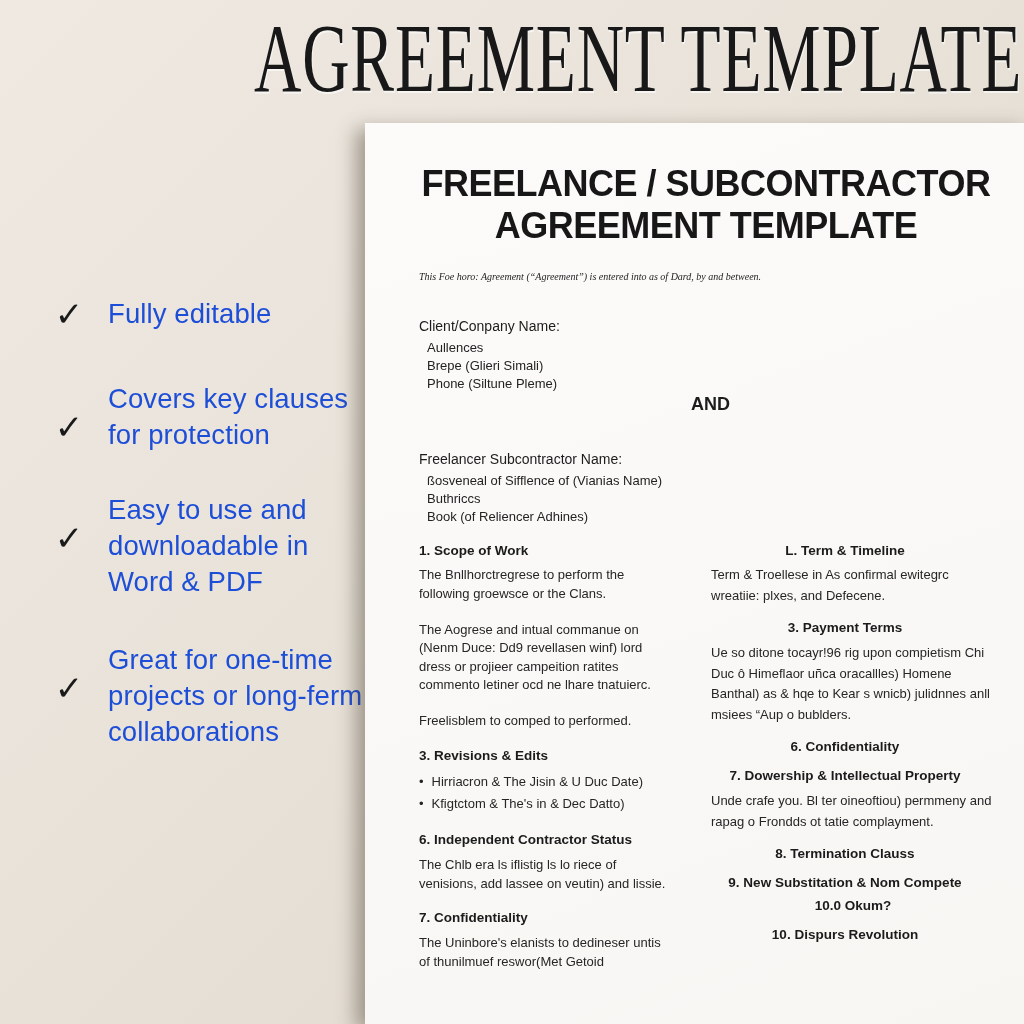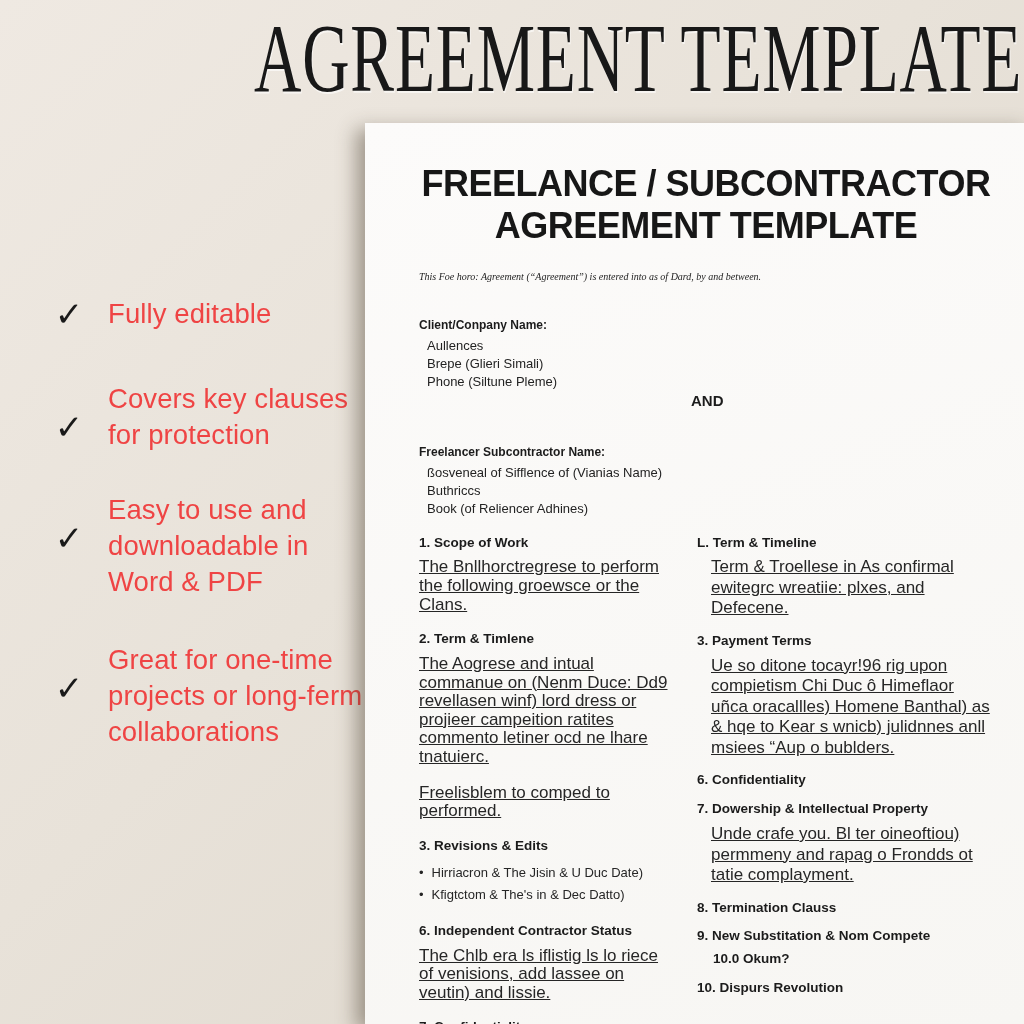--- a/index.html
+++ b/index.html
@@ -32,21 +32,21 @@
 
   
   .benefits { position:absolute; left:52px; top:296px; width:318px; }
   .benefit { display:flex; gap:22px; }
   .benefit .check {
     font-size:34px; line-height:36px; color:#1a1a1a;
     flex:0 0 34px; text-align:center;
   }
   .benefit .check.mt { margin-top:28px; }
   .benefit .label {
-    font-size:27.5px; line-height:36px; color:#ef4444; letter-spacing:0.1px;
+    font-size:27.5px; line-height:36px; color:#1d4ed8; letter-spacing:0.1px;
   }
   .b-gap1 { margin-bottom:49px; }
   .b-gap2 { margin-bottom:39px; }
   .b-gap3 { margin-bottom:42px; }
 
   
   .paper {
     position:absolute; left:365px; top:123px; width:668px; height:901px;
     background:linear-gradient(160deg,#fcfbfa 0%,#f7f6f3 100%);
     box-shadow:-9px 6px 18px rgba(70,60,45,0.45);
@@ -57,39 +57,39 @@
   .doc-heading {
     text-align:center; font-weight:bold;
     font-size:36px; line-height:1.16; letter-spacing:-0.5px; color:#171717;
     margin-bottom:24px;
   }
   .doc-intro {
     font-family:"Liberation Serif", serif; font-style:italic;
     font-size:10px; color:#222; margin-bottom:17px; white-space:nowrap;
   }
 
-  .party-title { font-weight:bold; font-size:12px; margin-bottom:5px;margin-top:36px; }
+  .party-title { font-weight:normal; font-size:14px; margin-bottom:5px;margin-top:36px; }
   .party-lines { font-size:13px; line-height:18px; padding-left:8px; color:#232323; }
-  .and-row { font-weight:bold; font-size:15px; padding-left:272px; margin:-12px 0 6px 0; }
+  .and-row { font-weight:bold; font-size:18px; padding-left:272px; margin:-12px 0 6px 0; }
   .party-block { margin-bottom:13px; }
 
   
   .columns { display:flex; gap:26px; margin-top:17px; }
   .col-left  { width:252px; flex:0 0 252px; }
   .col-right { flex:1; }
 
   .sec { margin-bottom:17px; }
   .sec-head { font-weight:bold; font-size:13.5px; line-height:1.25; color:#1b1b1b; margin-bottom:7px; }
-  .sec-body { font-size:17px; line-height:18.6px; color:#262626;text-decoration:underline; }
+  .sec-body { font-size:13px; line-height:18.6px; color:#262626; }
   .sec-bullets { list-style:none; font-size:13px; line-height:22px; color:#262626; }
   .sec-bullets li { display:flex; gap:8px; }
   .sec-bullets .dot { flex:0 0 auto; }
 
   .col-right .sec { margin-bottom:14px; }
-  .col-right .sec-head { margin-bottom:6px; }
+  .col-right .sec-head { margin-bottom:6px;text-align:center; }
   .col-right .sec-body { padding-left:14px; line-height:20.5px; }
   .col-right .head-only { margin-bottom:12px; }
   .sub-head { padding-left:16px; }
 </style>
 </head>
 <body>
 
 <div class="hero-title">
   <span>AGREEMENT TEMPLATE</span>
 </div>
@@ -143,21 +143,20 @@
   </div>
 
   <div class="columns">
 
     <div class="col-left">
       <div class="sec">
         <div class="sec-head">1. Scope of Work</div>
         <div class="sec-body">The Bnllhorctregrese to perform the following groewsce or the Clans.</div>
       </div>
       <div class="sec">
-        <div class="sec-head">2. Term &amp; Timlene</div>
         <div class="sec-body">The Aogrese and intual commanue on (Nenm Duce: Dd9 revellasen winf) lord dress or projieer campeition ratites commento letiner ocd ne lhare tnatuierc.</div>
       </div>
       <div class="sec">
         <div class="sec-body">Freelisblem to comped to performed.</div>
       </div>
       <div class="sec">
         <div class="sec-head">3. Revisions &amp; Edits</div>
         <ul class="sec-bullets">
           <li>
               <span class="dot">•</span>

